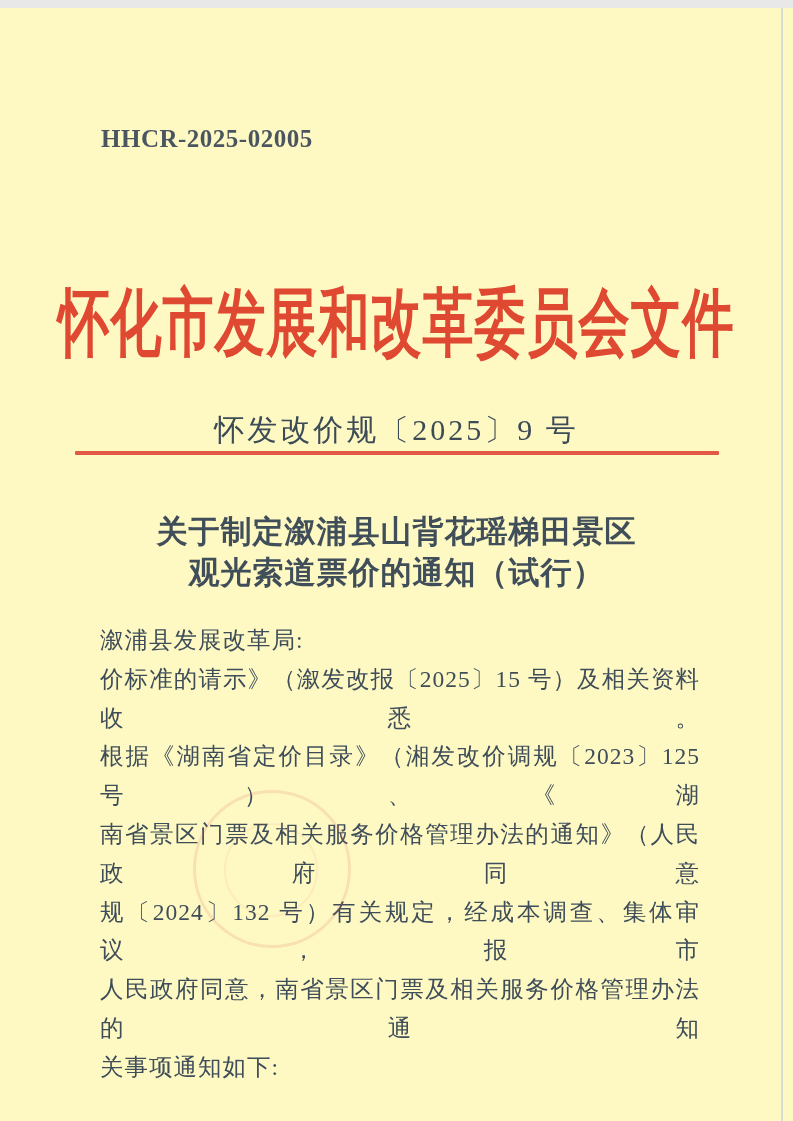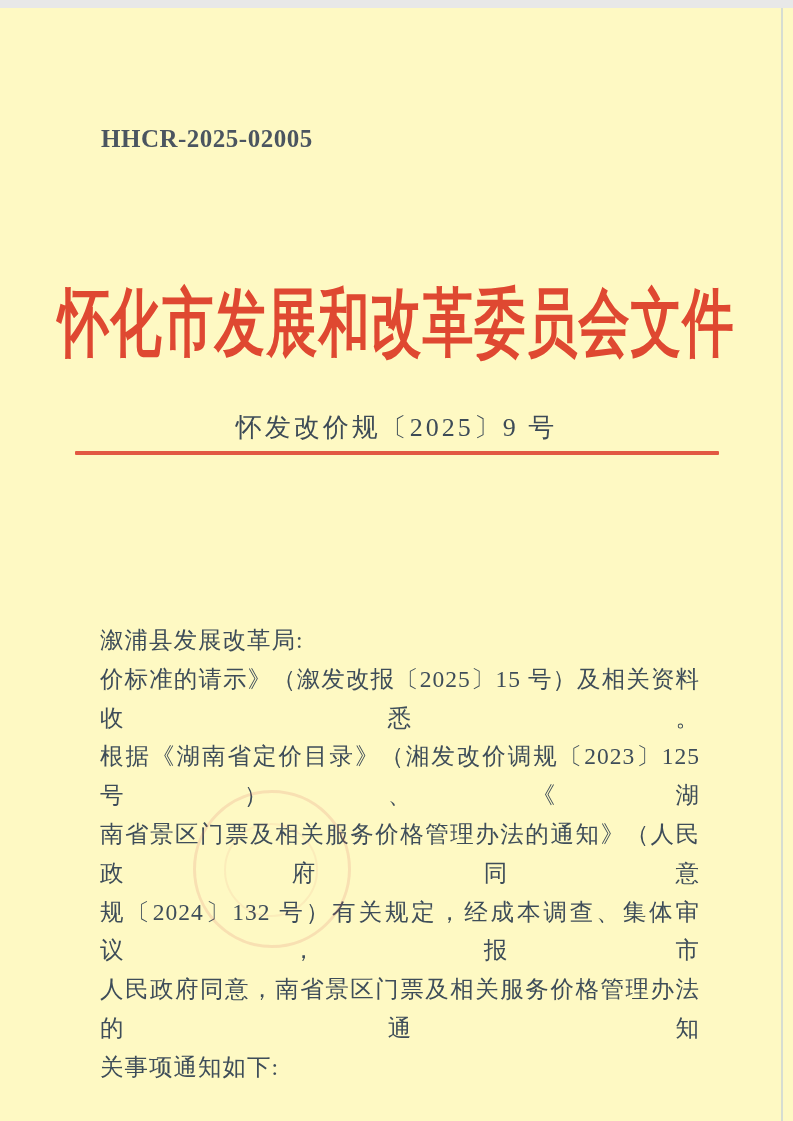--- a/index.html
+++ b/index.html
@@ -49,21 +49,21 @@
     transform: scaleY(1.45);
     transform-origin: center top;
     white-space: nowrap;
   }
   .doc-number {
     position: absolute;
     left: 0;
     top: 402px;
     width: 793px;
     text-align: center;
-    font-size: 26px;
+    font-size: 30px;
     color: #3d4b57;
     letter-spacing: 3px;
   }
   .red-divider {
     position: absolute;
     left: 75px;
     top: 443px;
     width: 644px;
     height: 4px;
     background: #e25842;
@@ -134,20 +134,24 @@
   <div class="scan-edge"></div>
 
   <div class="doc-code">HHCR-2025-02005</div>
 
   <div class="header-title">怀化市发展和改革委员会文件</div>
 
   <div class="doc-number">怀发改价规〔2025〕9 号</div>
 
   <div class="red-divider"></div>
 
+  <div class="notice-title">
+    <div>关于制定溆浦县山背花瑶梯田景区</div>
+    <div>观光索道票价的通知（试行）</div>
+  </div>
 
   <div class="body-text">
     <div class="body-line">溆浦县发展改革局:</div>
     <div class="body-line justify">价标准的请示》（溆发改报〔2025〕15 号）及相关资料收悉。</div>
     <div class="body-line justify">根据《湖南省定价目录》（湘发改价调规〔2023〕125 号）、《湖</div>
     <div class="body-line justify">南省景区门票及相关服务价格管理办法的通知》（人民政府同意</div>
     <div class="body-line justify">规〔2024〕132 号）有关规定，经成本调查、集体审议，报市</div>
     <div class="body-line justify">人民政府同意，南省景区门票及相关服务价格管理办法的通知</div>
     <div class="body-line">关事项通知如下:</div>
 

